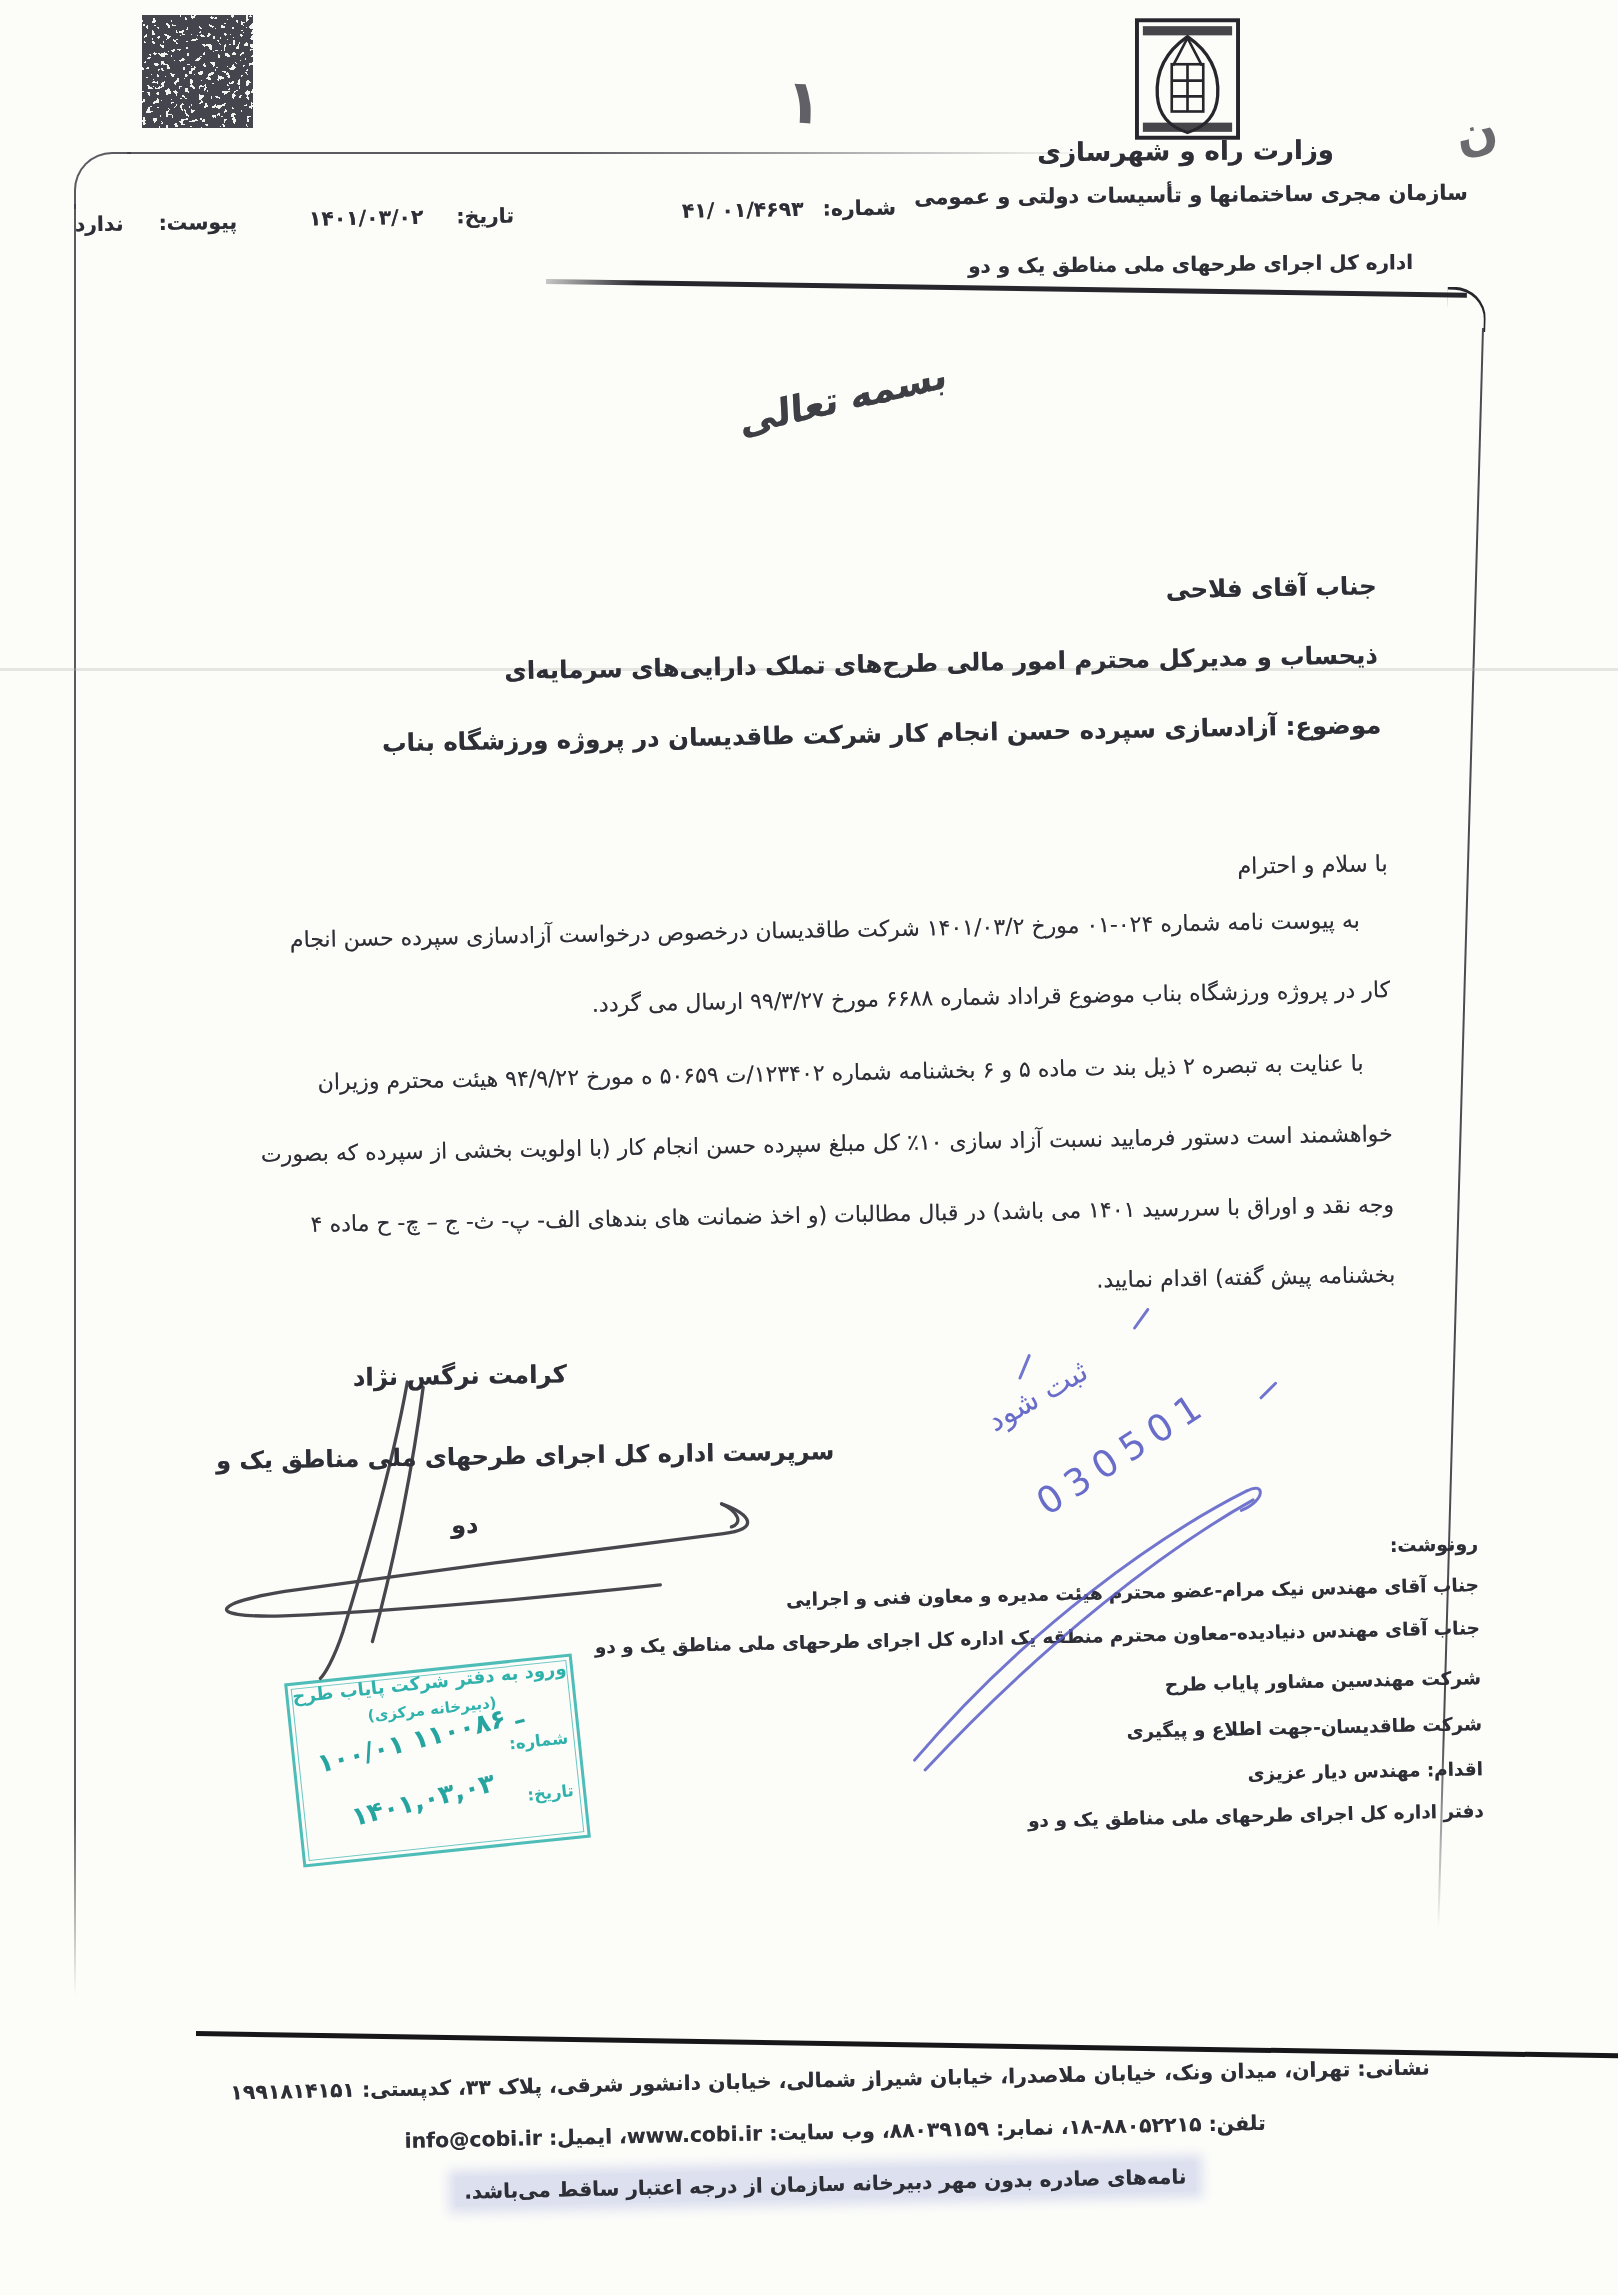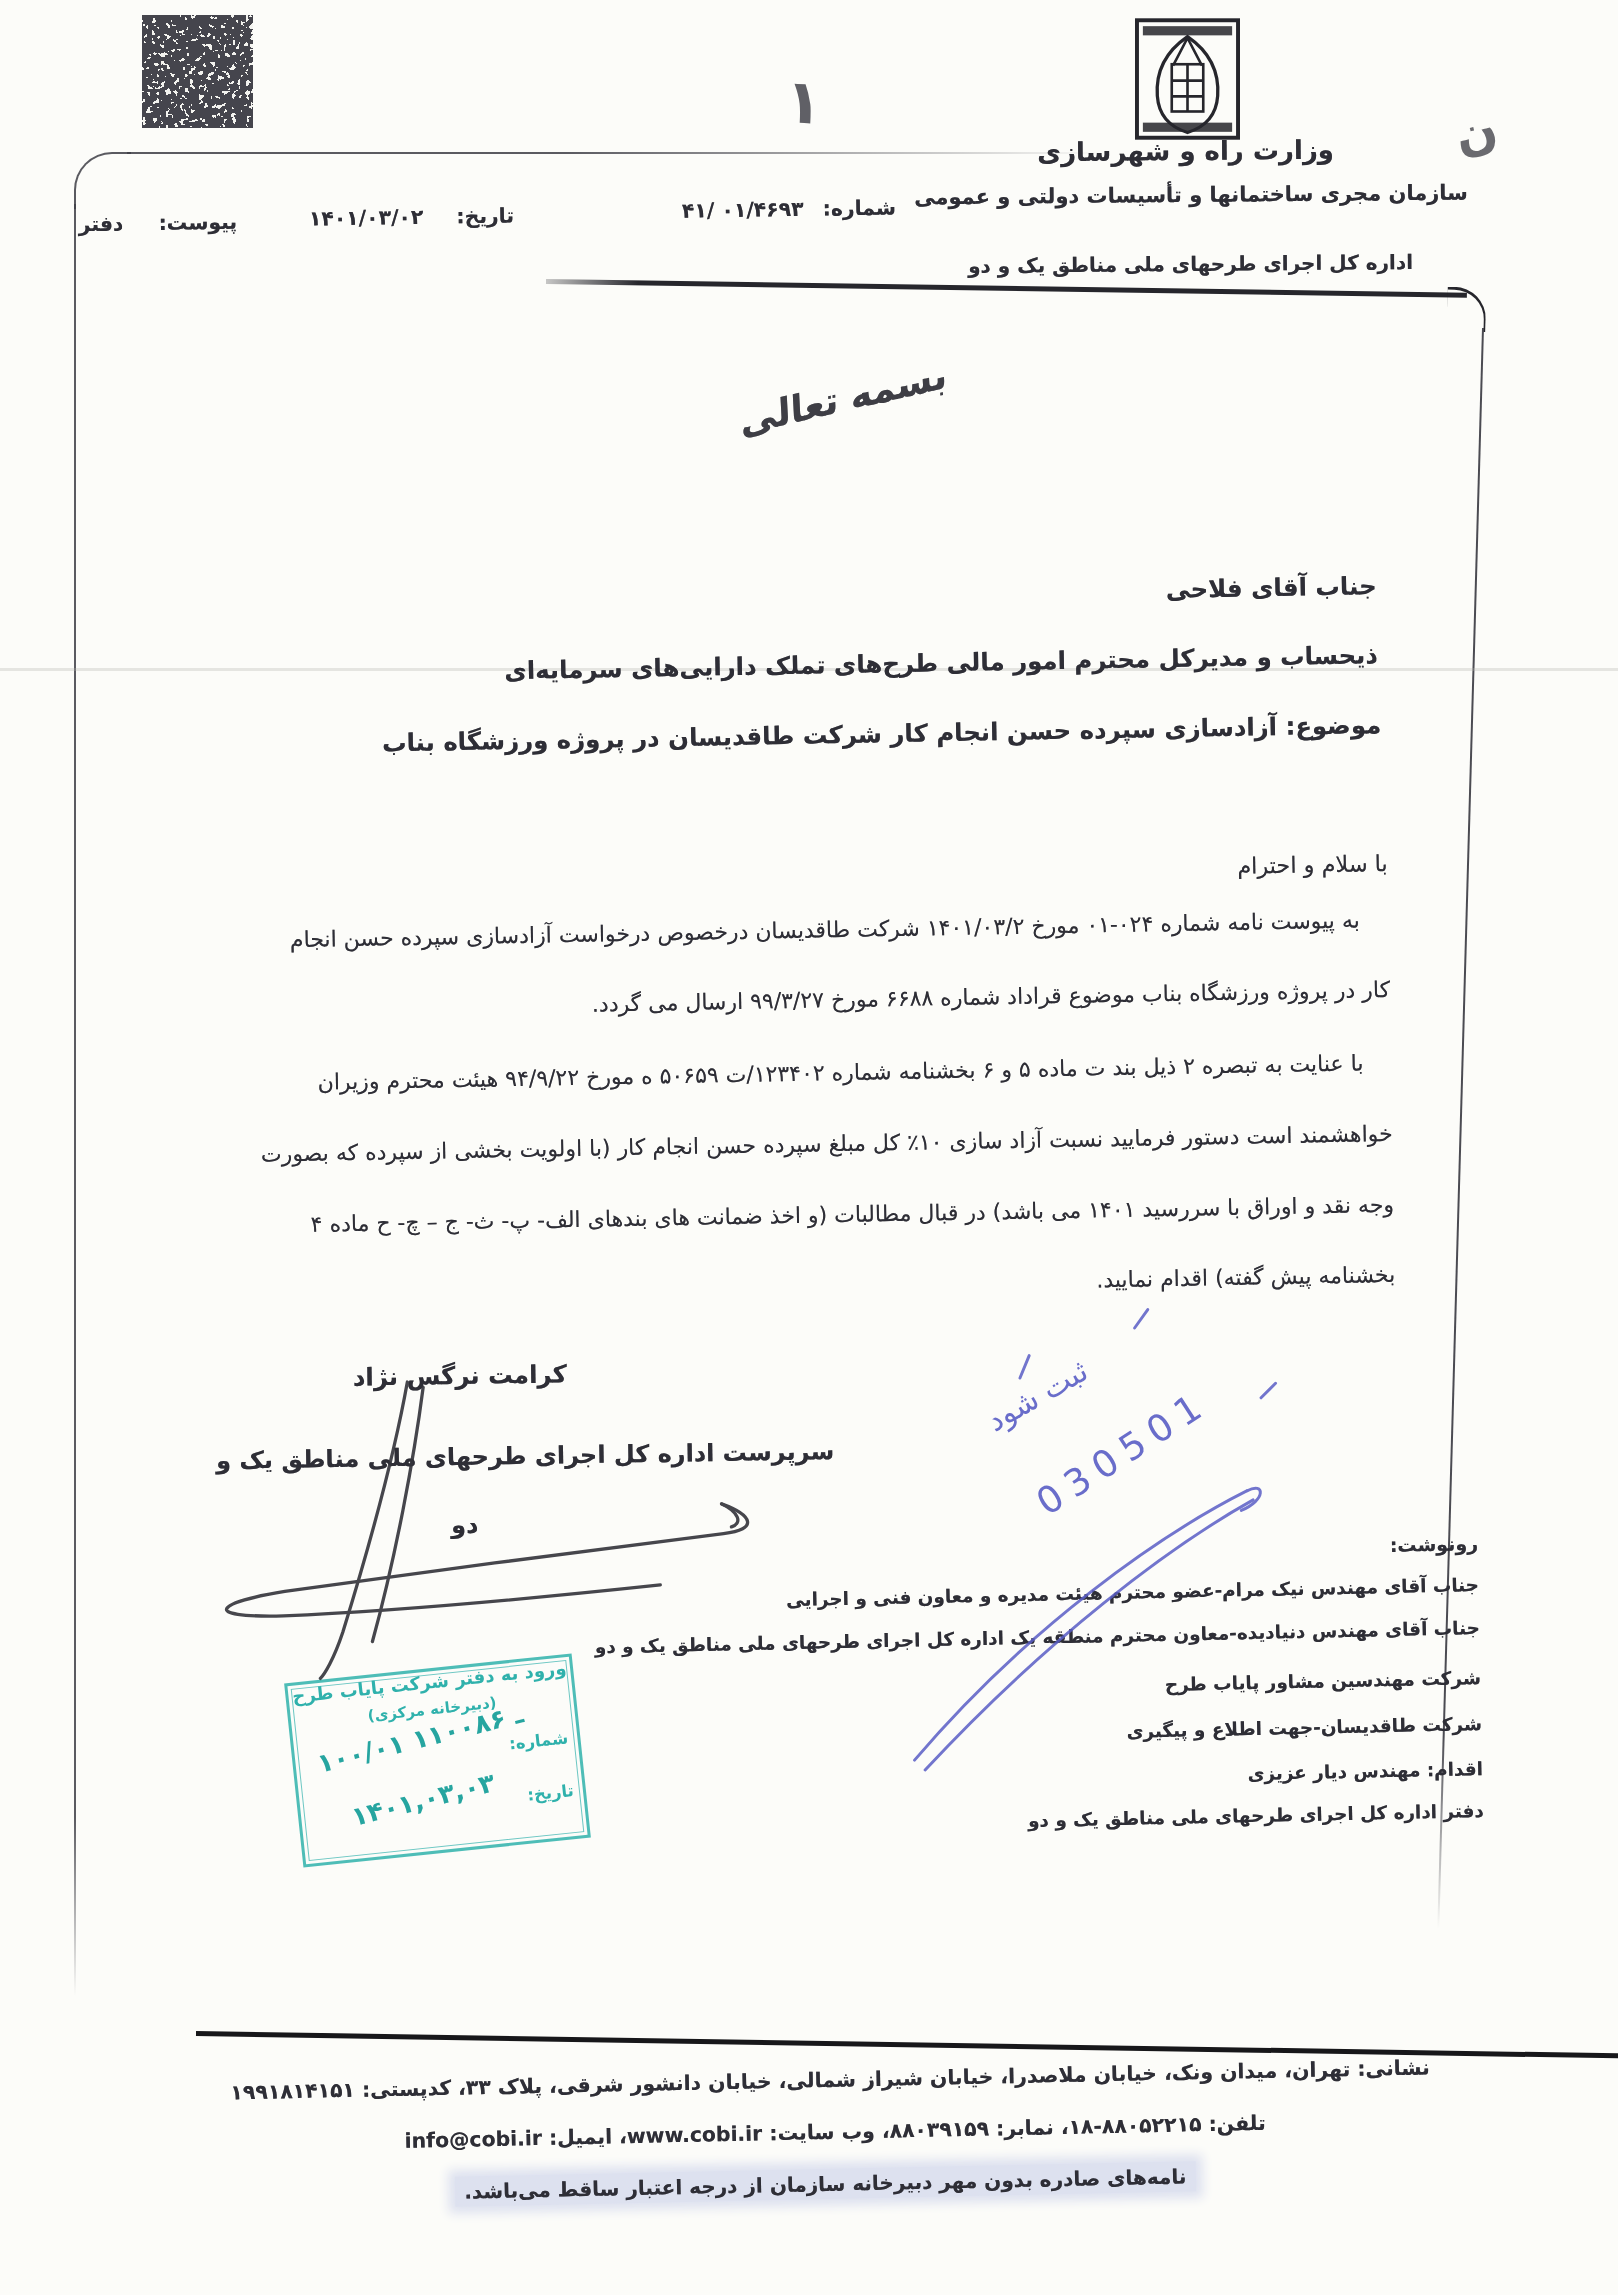--- a/index.html
+++ b/index.html
@@ -98,21 +98,21 @@
     <div class="abs fa nw b ink" style="right:723px;top:196px;font-size:20.4px">
       <span>شماره:</span>
       <span dir="ltr" style="margin-right:12px">۴۱/ ۰۱/۴۶۹۳</span>
     </div>
     <div class="abs fa nw b ink" style="right:1105px;top:198px;font-size:20.4px">
       <span>تاریخ:</span>
       <span dir="ltr" style="margin-right:26px">۱۴۰۱/۰۳/۰۲</span>
     </div>
     <div class="abs fa nw b ink" style="right:1382px;top:200px;font-size:20.4px">
       <span>پیوست:</span>
-      <span style="margin-right:28px">دفتر</span>
+      <span style="margin-right:28px">ندارد</span>
     </div>
   </div>
 
   <div class="abs fa nw b ink" style="left:738px;top:376px;font-size:37px;transform:rotate(-13deg) skewX(-10deg);opacity:.92">بسمه تعالی</div>
 
   <div class="abs" style="inset:0;transform:rotate(-1.05deg);transform-origin:1390px 988px">
 
     <div class="abs fa nw b ink" style="right:235px;top:571px;font-size:24.4px">جناب آقای فلاحی</div>
     <div class="abs fa nw b ink" style="right:235px;top:640px;font-size:24.4px">ذیحساب و مدیرکل محترم امور مالی طرح‌های تملک دارایی‌های سرمایه‌ای</div>
     <div class="abs fa nw b ink" style="right:233px;top:710px;font-size:24.4px">موضوع: آزادسازی سپرده حسن انجام کار شرکت طاقدیسان در پروژه ورزشگاه بناب</div>

